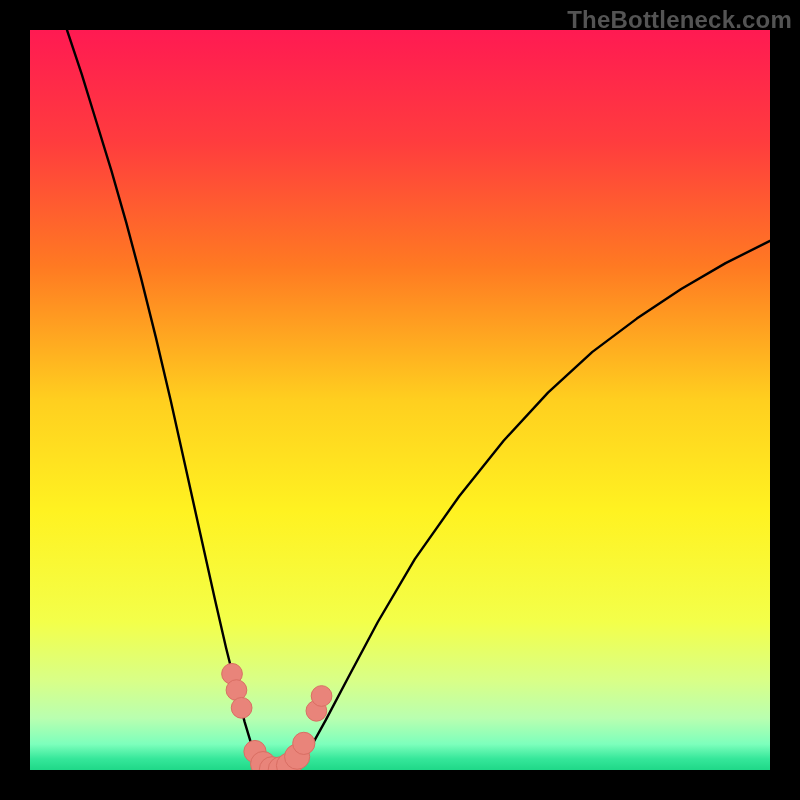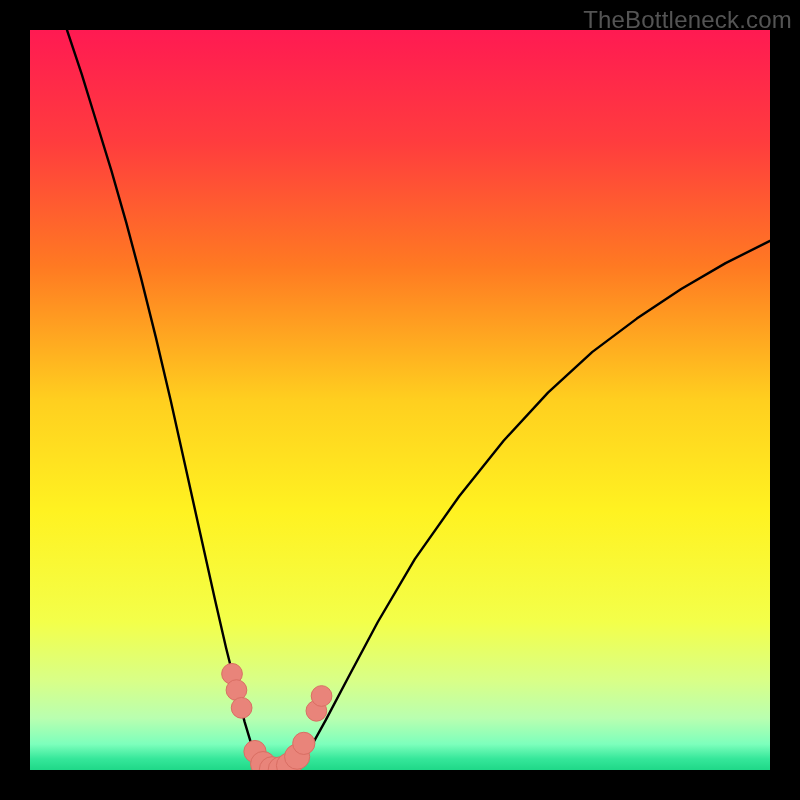--- a/index.html
+++ b/index.html
@@ -23,21 +23,21 @@
     top: 30px;
     width: 740px;
     height: 740px;
     overflow: hidden;
   }
   .watermark {
     position: absolute;
     top: 6px;
     right: 8px;
     font-size: 24px;
-    font-weight: 400;
+    font-weight: 700;
     color: #545454;
     letter-spacing: 0.2px;
   }
 </style>
 </head>
 <body>
 
 <div class="frame">
   <div class="plot">
     <svg id="chart-svg" width="740" height="740" viewBox="0 0 740 740">

